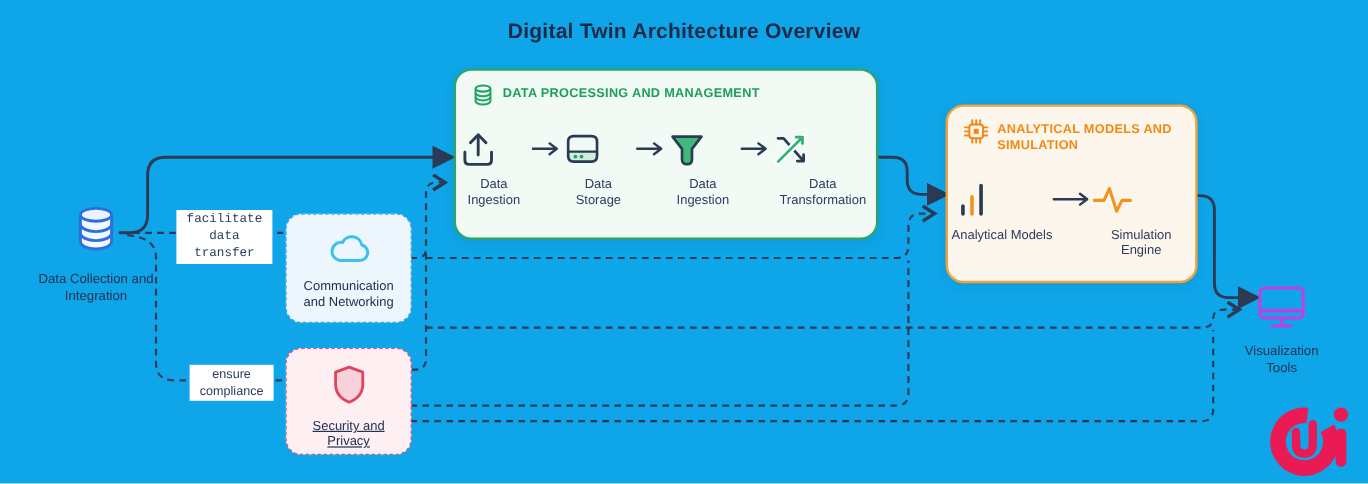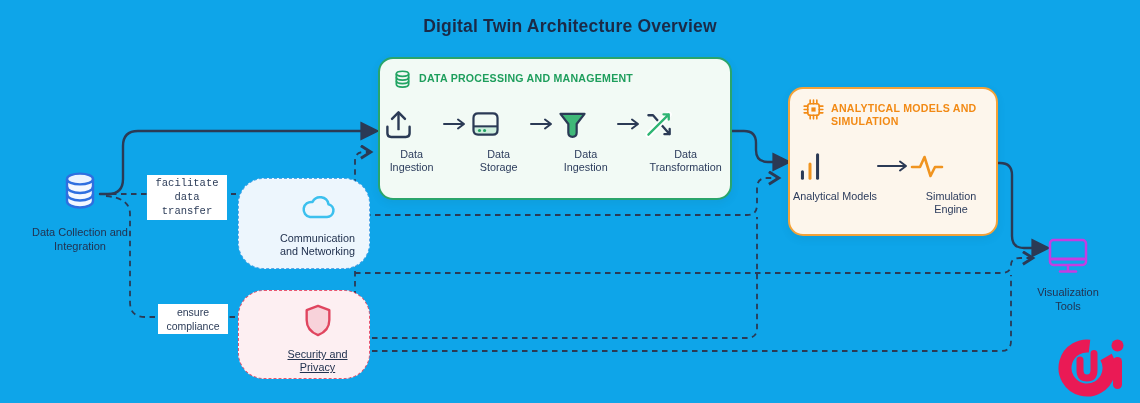--- a/index.html
+++ b/index.html
@@ -21,21 +21,21 @@
   .itemsrow{position:absolute;left:0;right:0;display:flex;justify-content:center;align-items:flex-start;}
   .box-proc .itemsrow{top:46px;}
   .box-anal .itemsrow{top:58px;}
   .item{display:flex;flex-direction:column;align-items:flex-start;}
   .item .ic{height:38px;display:flex;align-items:center;justify-content:center;}
   .item .lbl{margin-top:5px;font-size:10.8px;line-height:1.22;text-align:center;color:#2c3c5c;}
   .w64{width:64px;} .w90{width:90px;} .w84{width:84px;}
   .steparrow{margin-top:13px;flex:0 0 auto;}
 
   
-  .smallbox{border-radius:26px;display:flex;flex-direction:column;align-items:center;padding-left:27px;}
+  .smallbox{border-radius:13px;display:flex;flex-direction:column;align-items:center;}
   .box-comm{left:238px;top:178px;width:103px;height:89px;background:#edf6fd;border:1.7px dashed #57a8e8;}
   .box-sec{left:238px;top:290px;width:103px;height:87px;background:#fdeff2;border:1.7px dashed #e85570;text-decoration:underline;}
   .smallbox .ic{margin-top:11px;}
   .smallbox .lbl{margin-top:4px;font-size:10.8px;font-weight:500;line-height:1.25;text-align:center;color:#22324f;width:96px;}
 
   
   .node{display:flex;flex-direction:column;align-items:center;}
   .node-db{left:25px;top:168px;width:110px;}
   .node-viz{left:1023px;top:236px;width:90px;}
   .node .lbl{margin-top:5px;font-size:11px;font-weight:500;line-height:1.3;text-align:center;color:#223352;}

